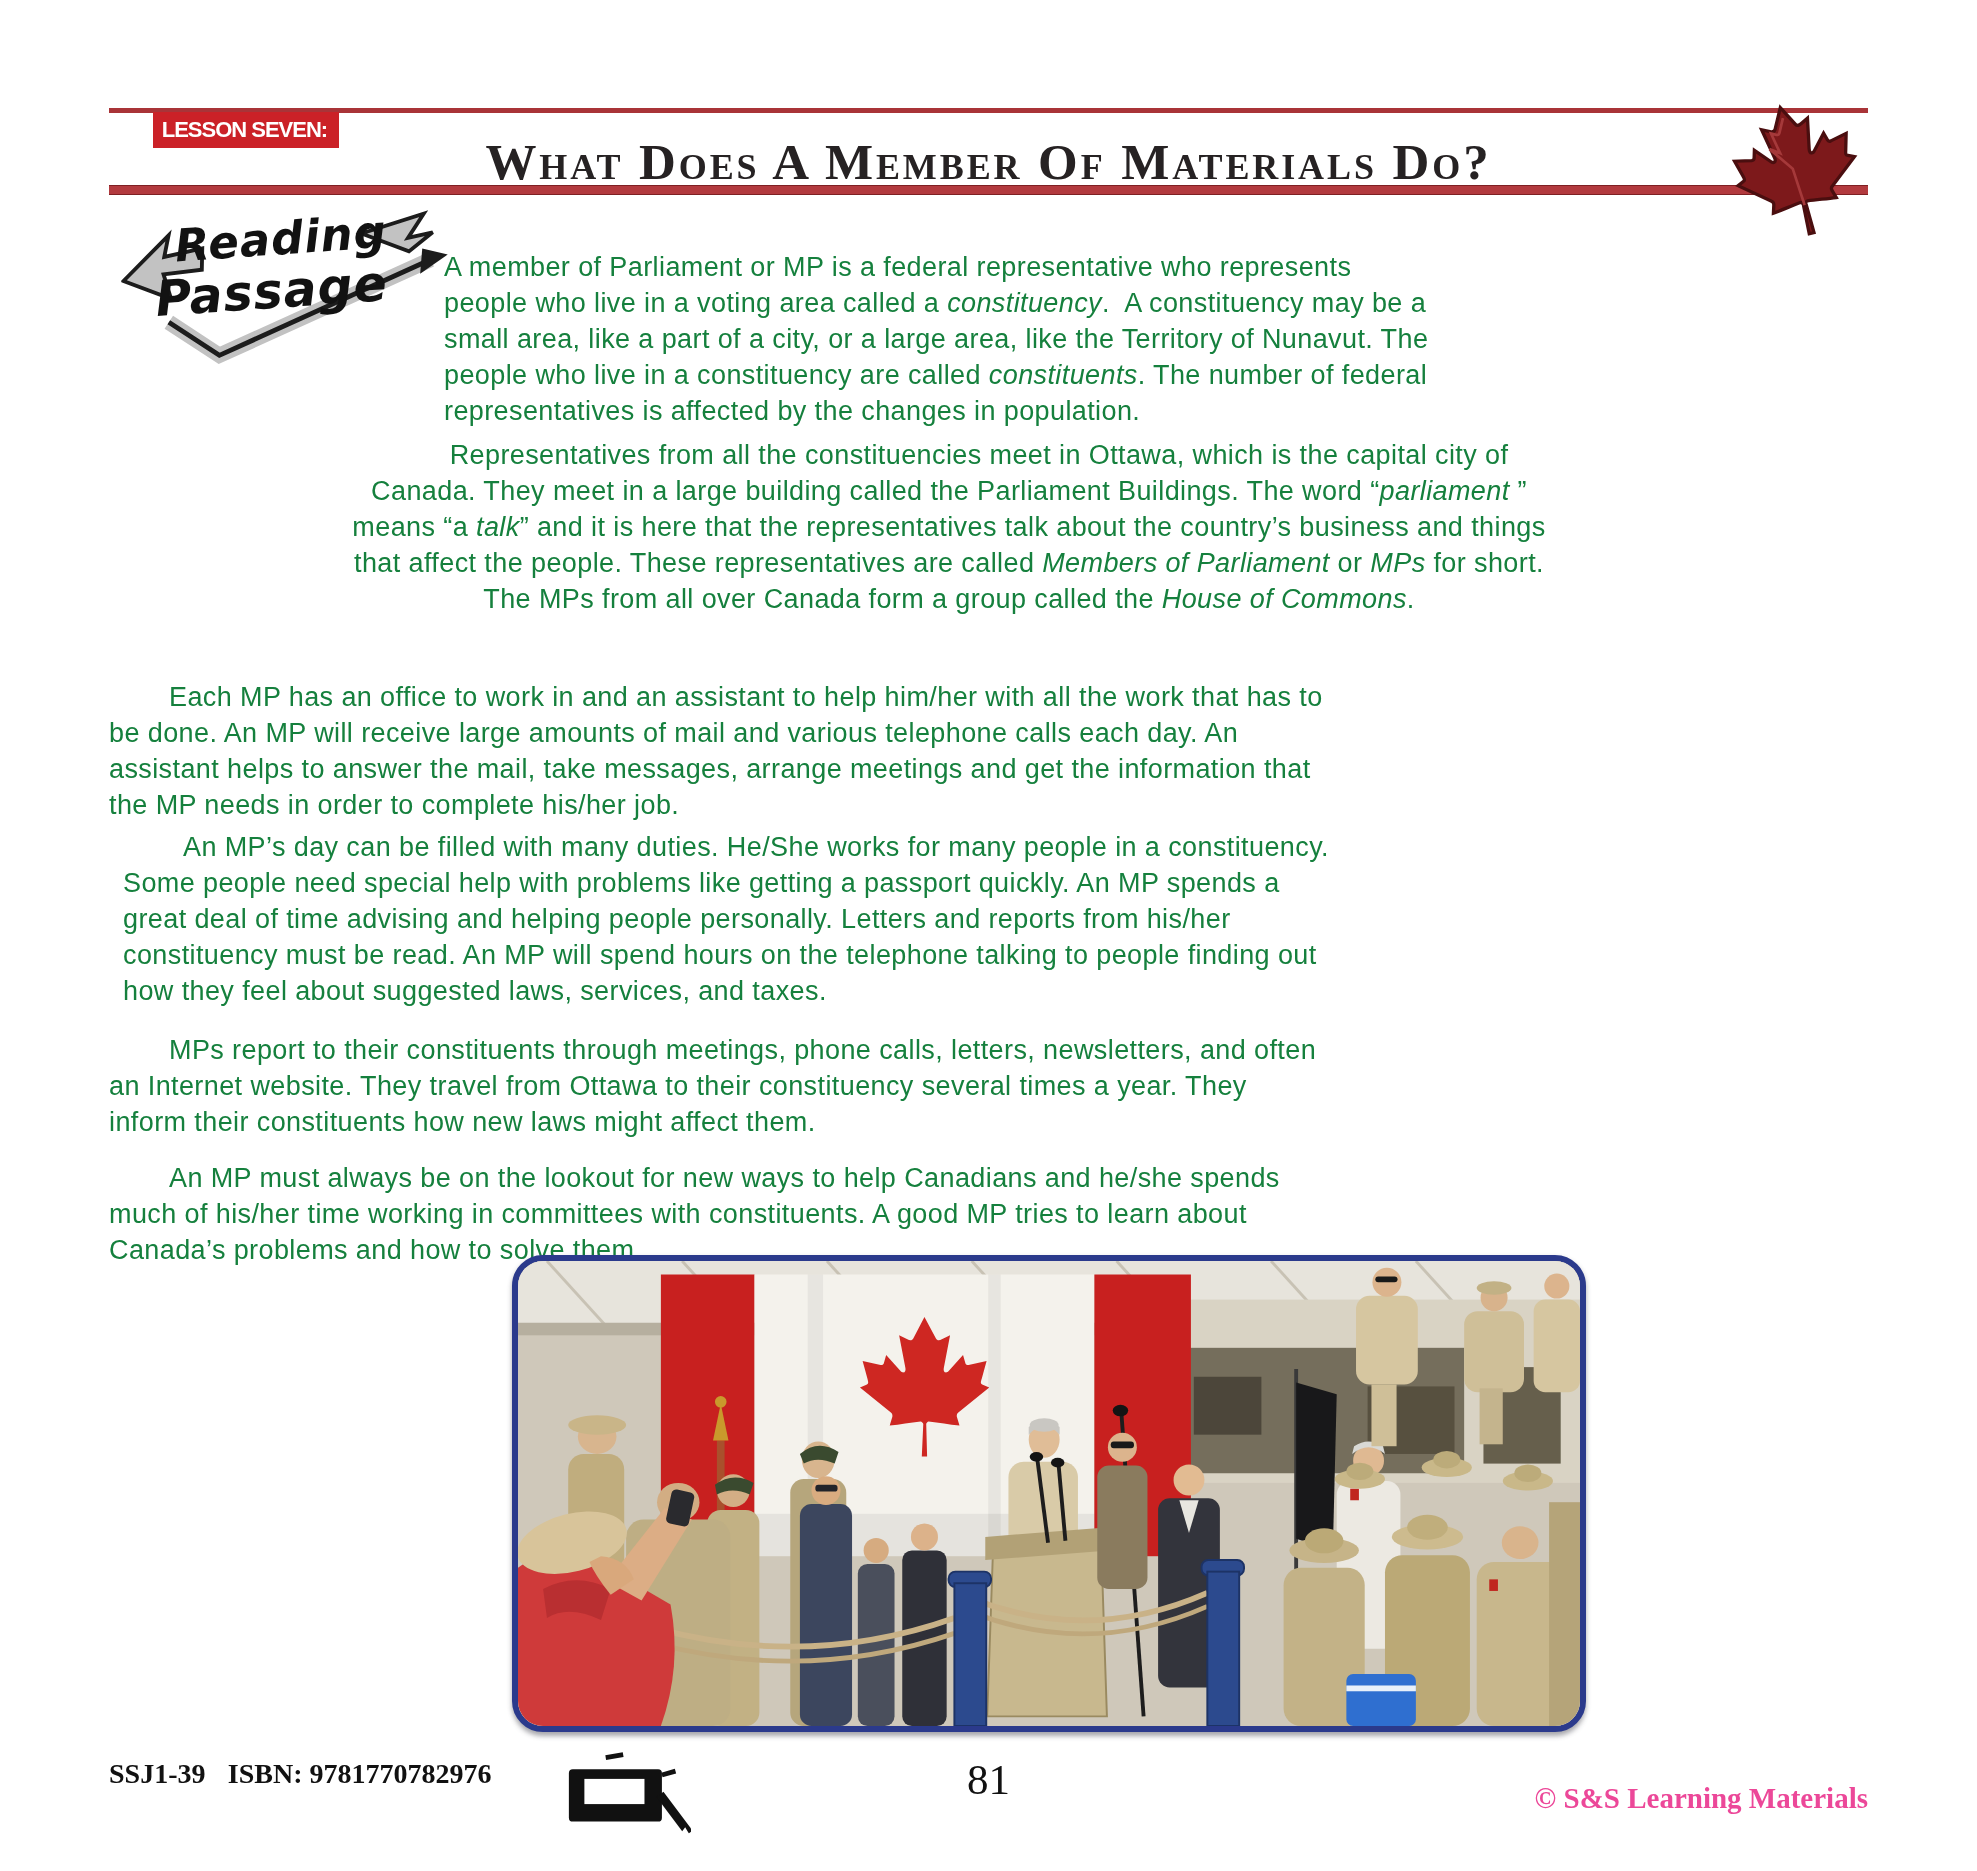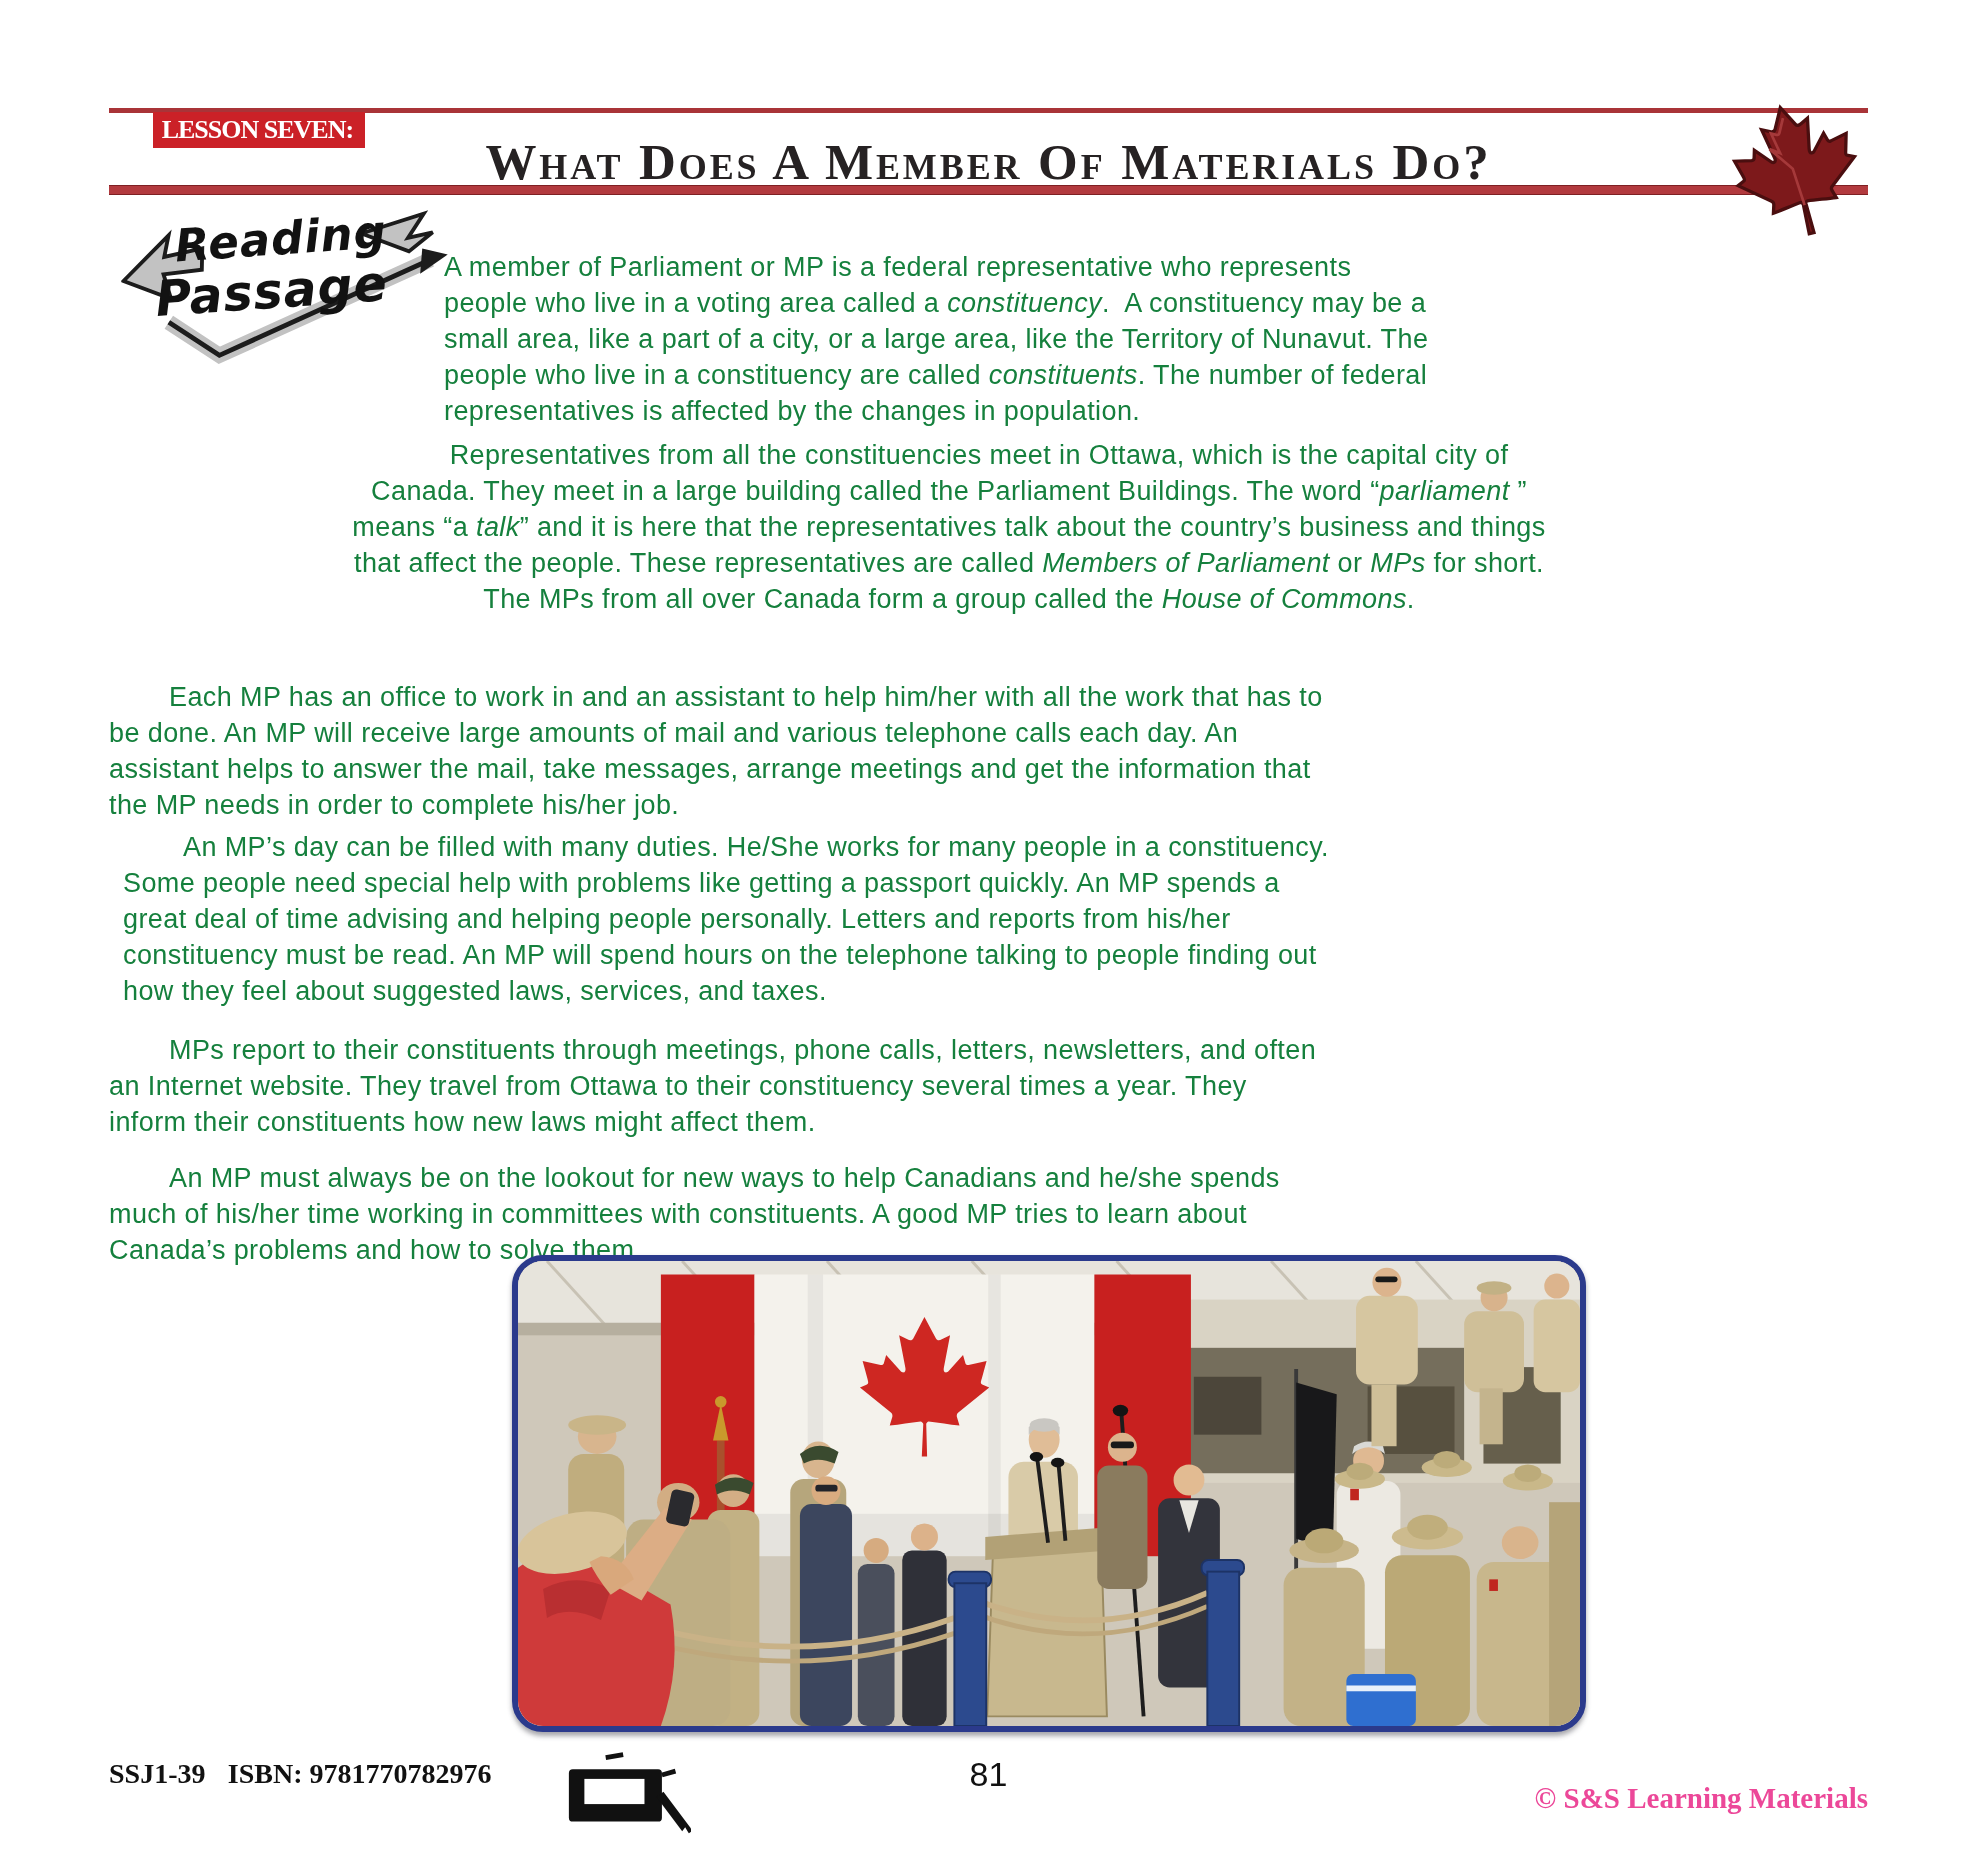--- a/index.html
+++ b/index.html
@@ -2,22 +2,22 @@
 <html><head>
 <meta charset="utf-8">
 <style>
   html,body{margin:0;padding:0;background:#ffffff;}
   .page{position:relative;width:1977px;height:1871px;background:#ffffff;overflow:hidden;
         font-family:"Liberation Sans",sans-serif;color:#1c1c1c;}
 
   
   .rule-top{position:absolute;left:109px;right:109px;top:108px;height:4.8px;background:#a93438;}
   .lesson-box{position:absolute;left:153px;top:112px;height:36px;background:#cb2127;
-              color:#fff;font-weight:700;font-size:26px;line-height:36px;padding:0 11.6px 0 8.7px;
-              letter-spacing:-1px;font-family:Liberation Serif, serif;}
+              color:#fff;font-weight:700;font-size:22px;line-height:36px;padding:0 11.6px 0 8.7px;
+              letter-spacing:-1px;font-family:Liberation Sans, sans-serif;}
   .title{position:absolute;left:145px;right:145px;top:133px;text-align:center;
          font-family:"Liberation Serif",serif;font-variant:small-caps;font-weight:700;
          font-size:51px;letter-spacing:2.9px;color:#262223;white-space:nowrap;}
   .rule-bottom{position:absolute;left:109px;right:109px;top:185px;height:9.7px;background:#b23a3e;
                border-top:1.9px solid #7e2023;border-bottom:1.9px solid #7e2023;box-sizing:border-box;}
   .maple{position:absolute;left:1721px;top:100px;width:153px;height:153px;transform:rotate(-14deg);}
 
   
   .badge{position:absolute;left:122px;top:210px;width:328px;height:154px;transform:rotate(-4deg);}
   .badge-art{position:absolute;left:0;top:0;width:328px;height:154px;}
@@ -41,21 +41,21 @@
          border:6.8px solid #2b3a8c;border-radius:31px;overflow:hidden;background:#d8d2c6;
          box-shadow:0 3.9px 4.8px rgba(60,60,70,.45);box-sizing:border-box;}
   .photo svg{display:block;width:100%;height:100%;}
 
   
   .footer-left{position:absolute;left:109px;top:1758px;font-family:"Liberation Serif",serif;
                font-weight:700;font-size:28px;color:#111;}
   .footer-left .isbn{margin-left:15.4px;}
   .footer-icon{position:absolute;left:565px;top:1744px;width:126px;height:104px;}
   .footer-page{position:absolute;left:0;right:0;top:1755px;text-align:center;
-               font-family:Liberation Sans, sans-serif;font-size:34px;color:#111;}
+               font-family:Liberation Serif, serif;font-size:43px;color:#111;}
   .footer-right{position:absolute;right:109px;top:1758px;font-family:"Liberation Serif",serif;
                 font-weight:700;font-size:29px;color:#ec4899;margin-top:24px;}
 </style>
 </head>
 <body>
 
 <div class="page">
 
   <div class="rule-top"></div>
   <div class="lesson-box">LESSON SEVEN:</div>

